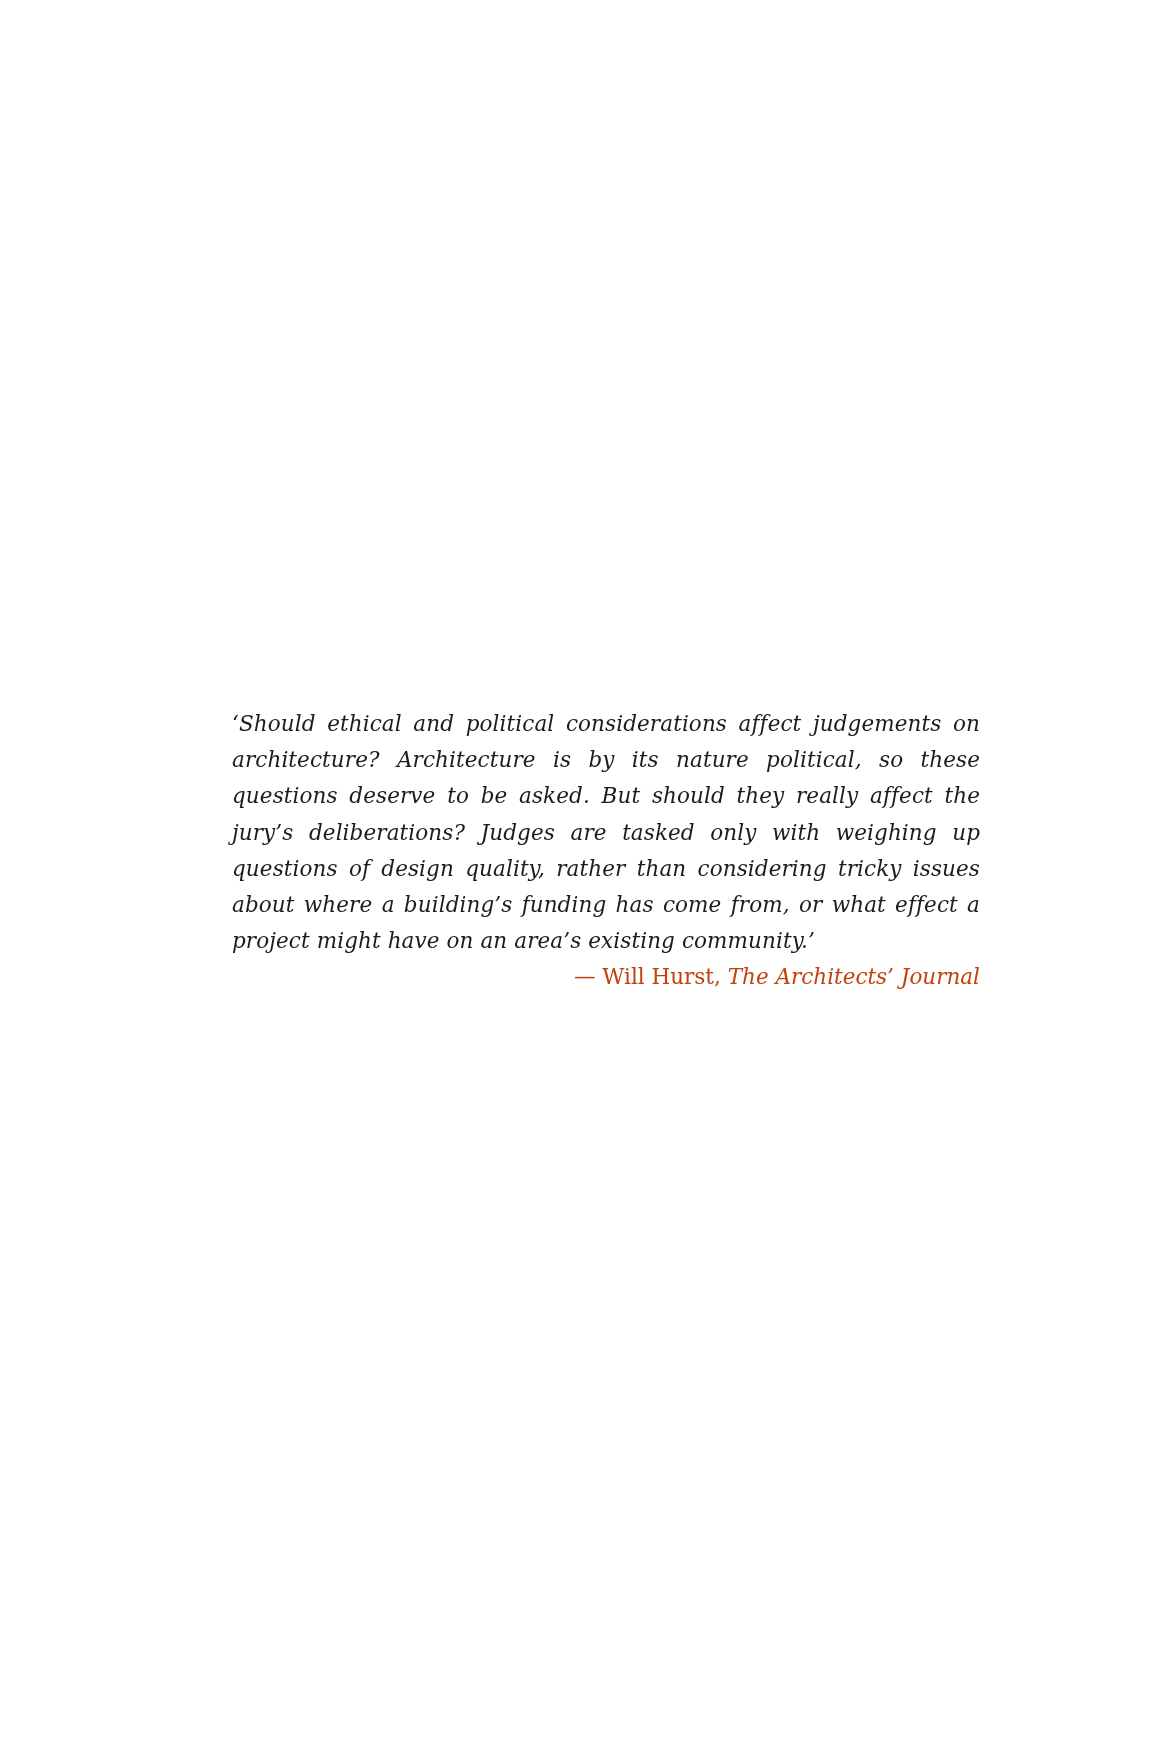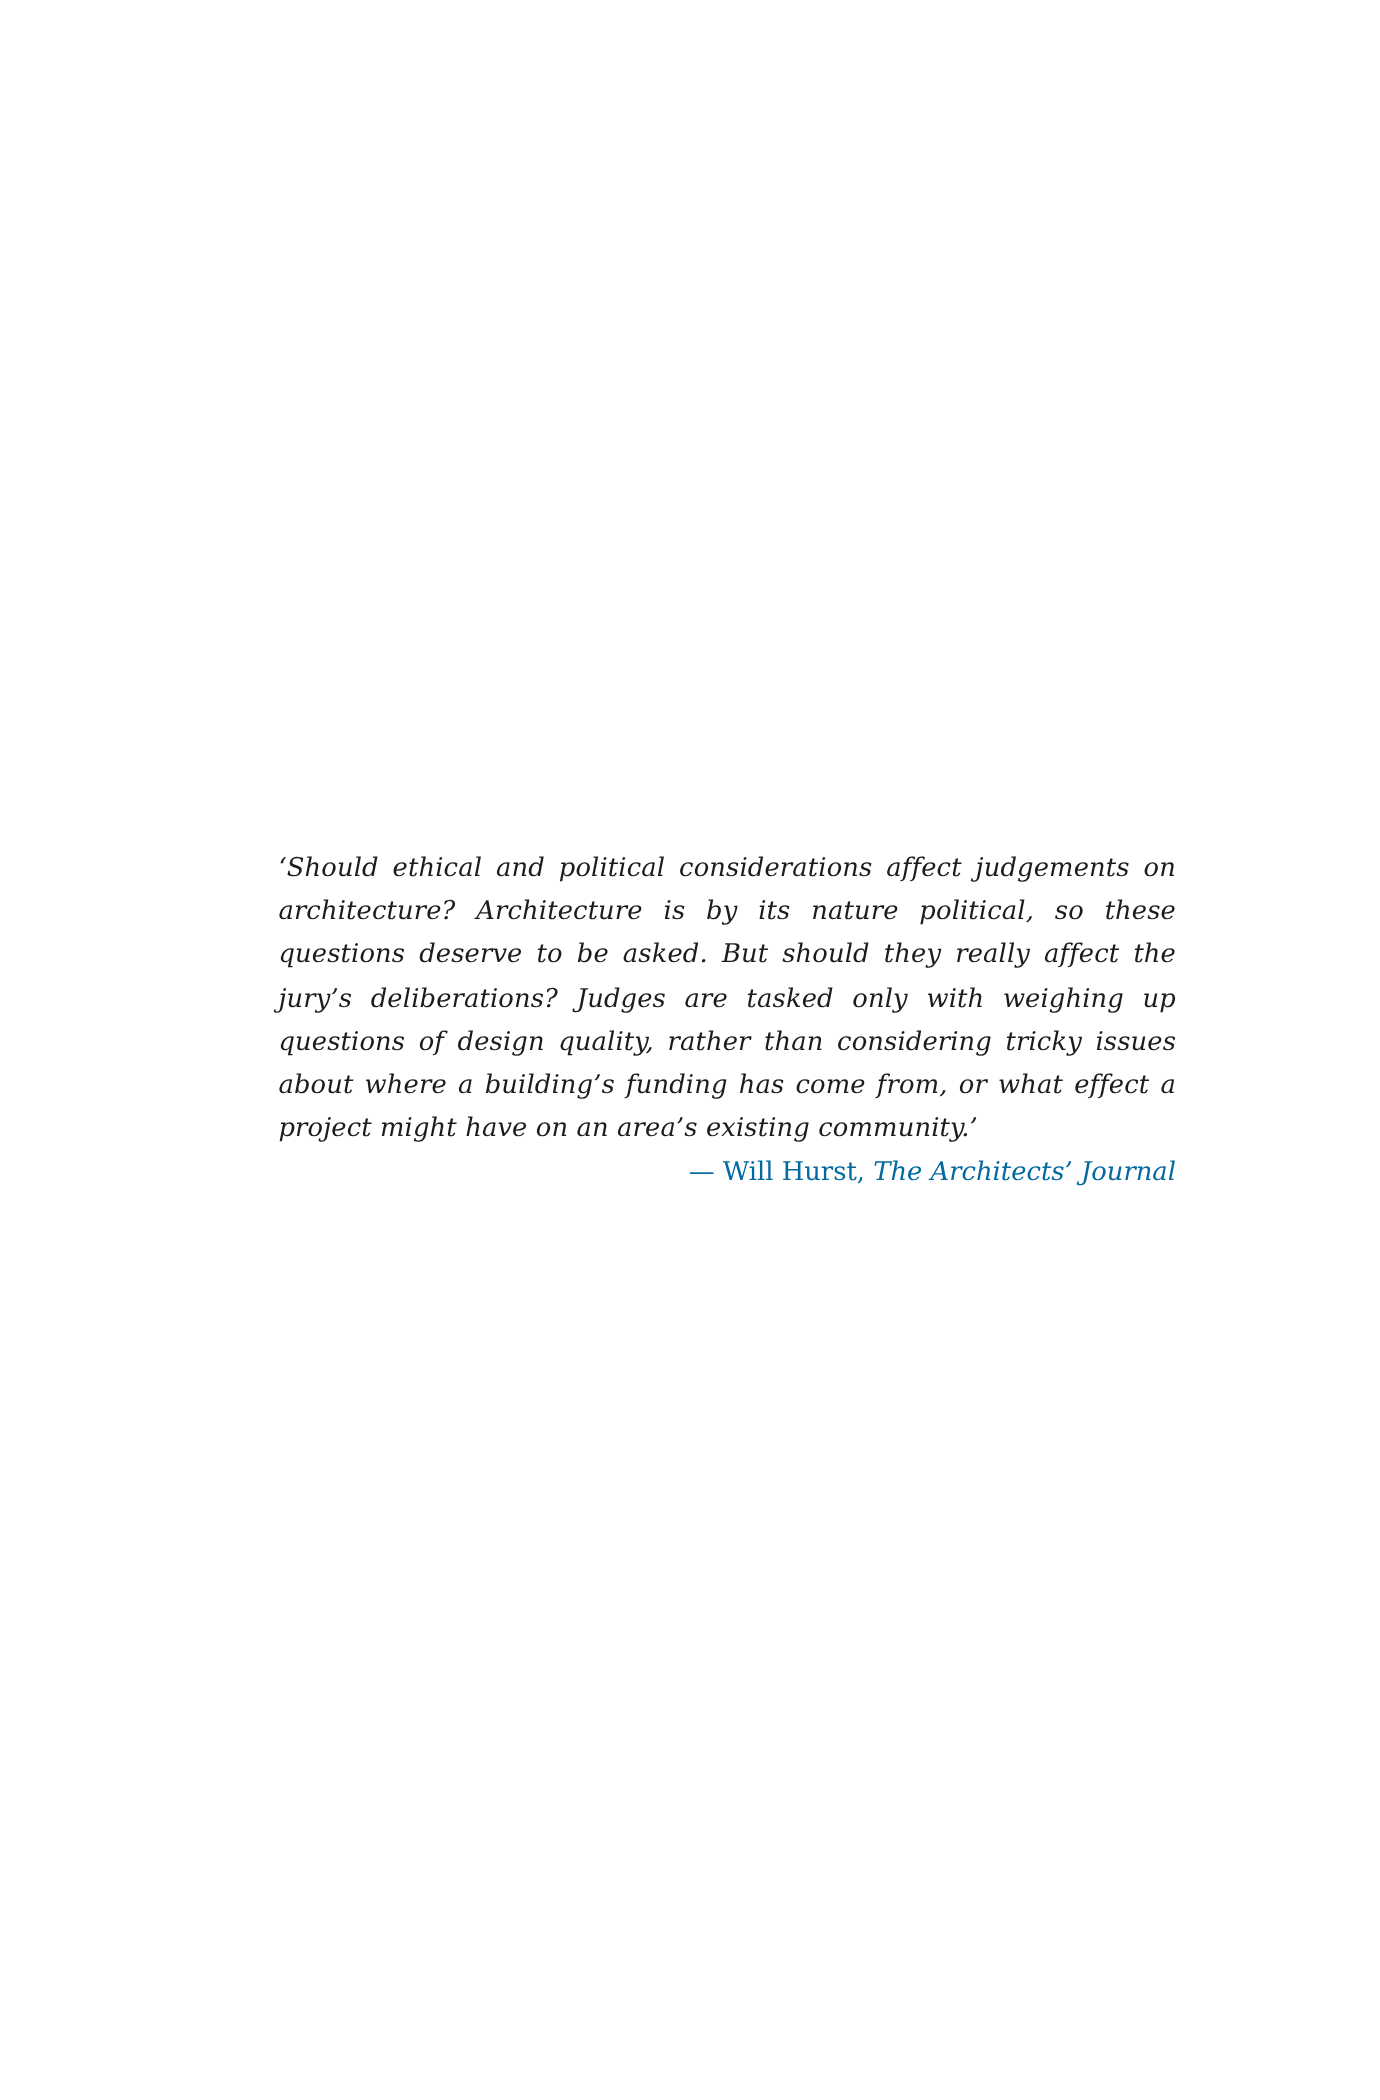--- a/index.html
+++ b/index.html
@@ -42,21 +42,21 @@
   }
   .attribution {
     position: absolute;
     left: 232px;
     top: 962px;
     width: 748px;
     text-align: right;
     font-family: "DejaVu Serif", serif;
     font-size: 21.5px;
     line-height: 30px;
-    color: #0369a1;
+    color: #c2410c;
     white-space: nowrap;
   }
   .attribution .dash {
     font-style: normal;
   }
   .attribution .author {
     font-style: normal;
   }
   .attribution .source {
     font-style: italic;

